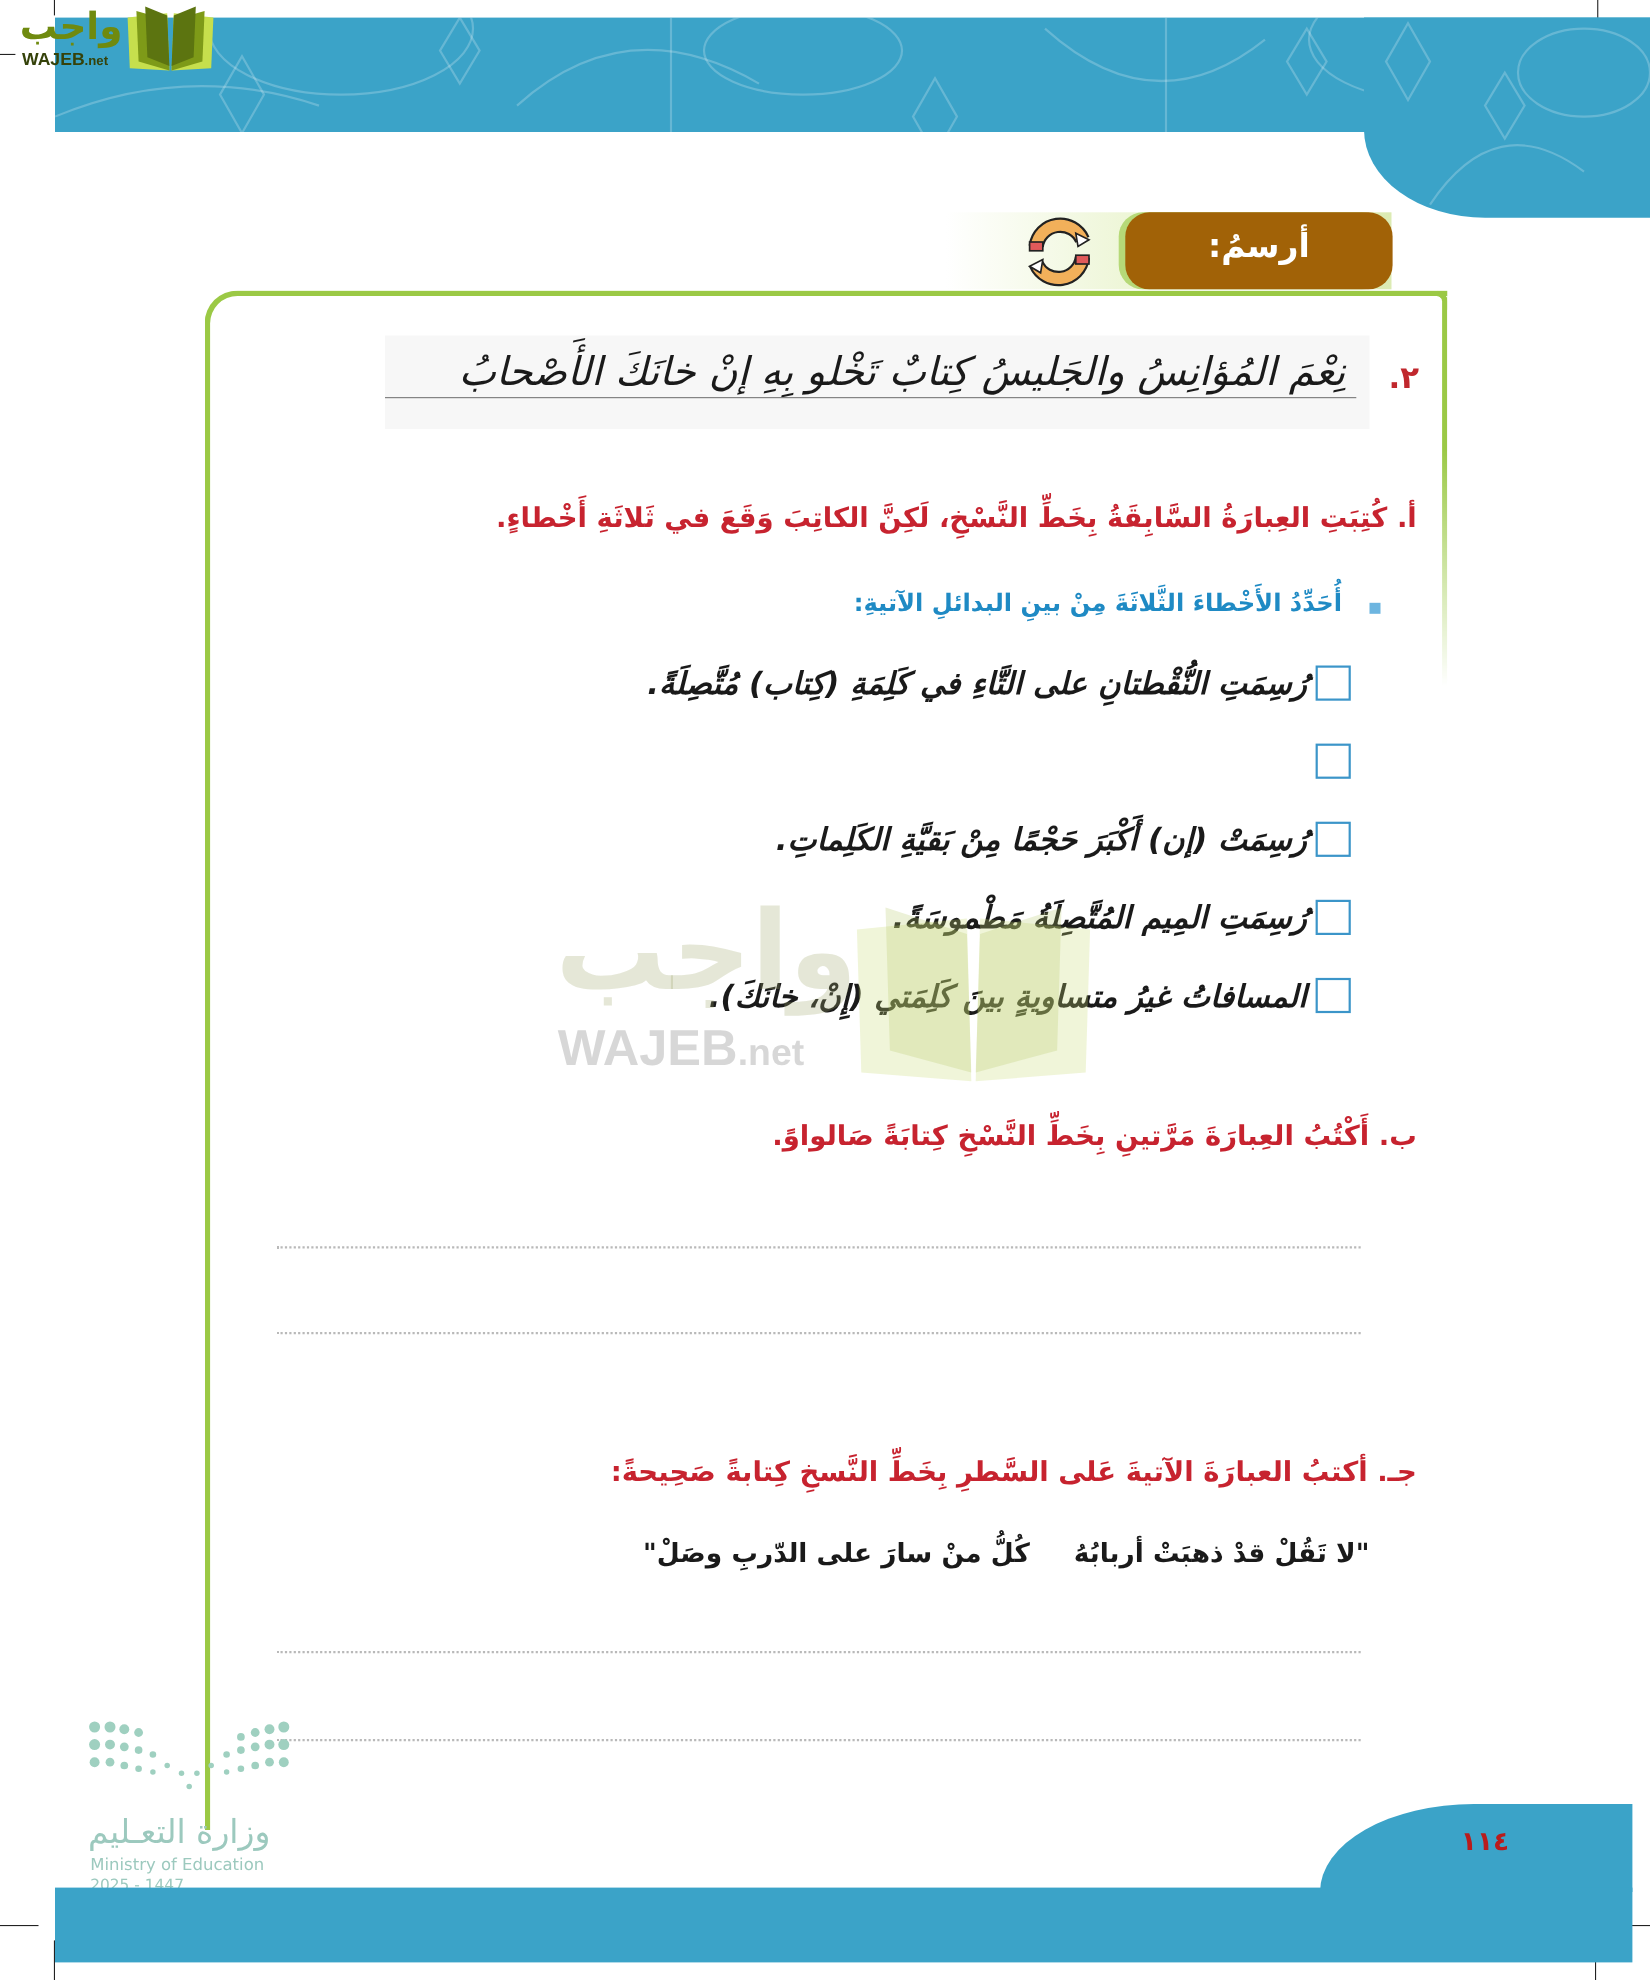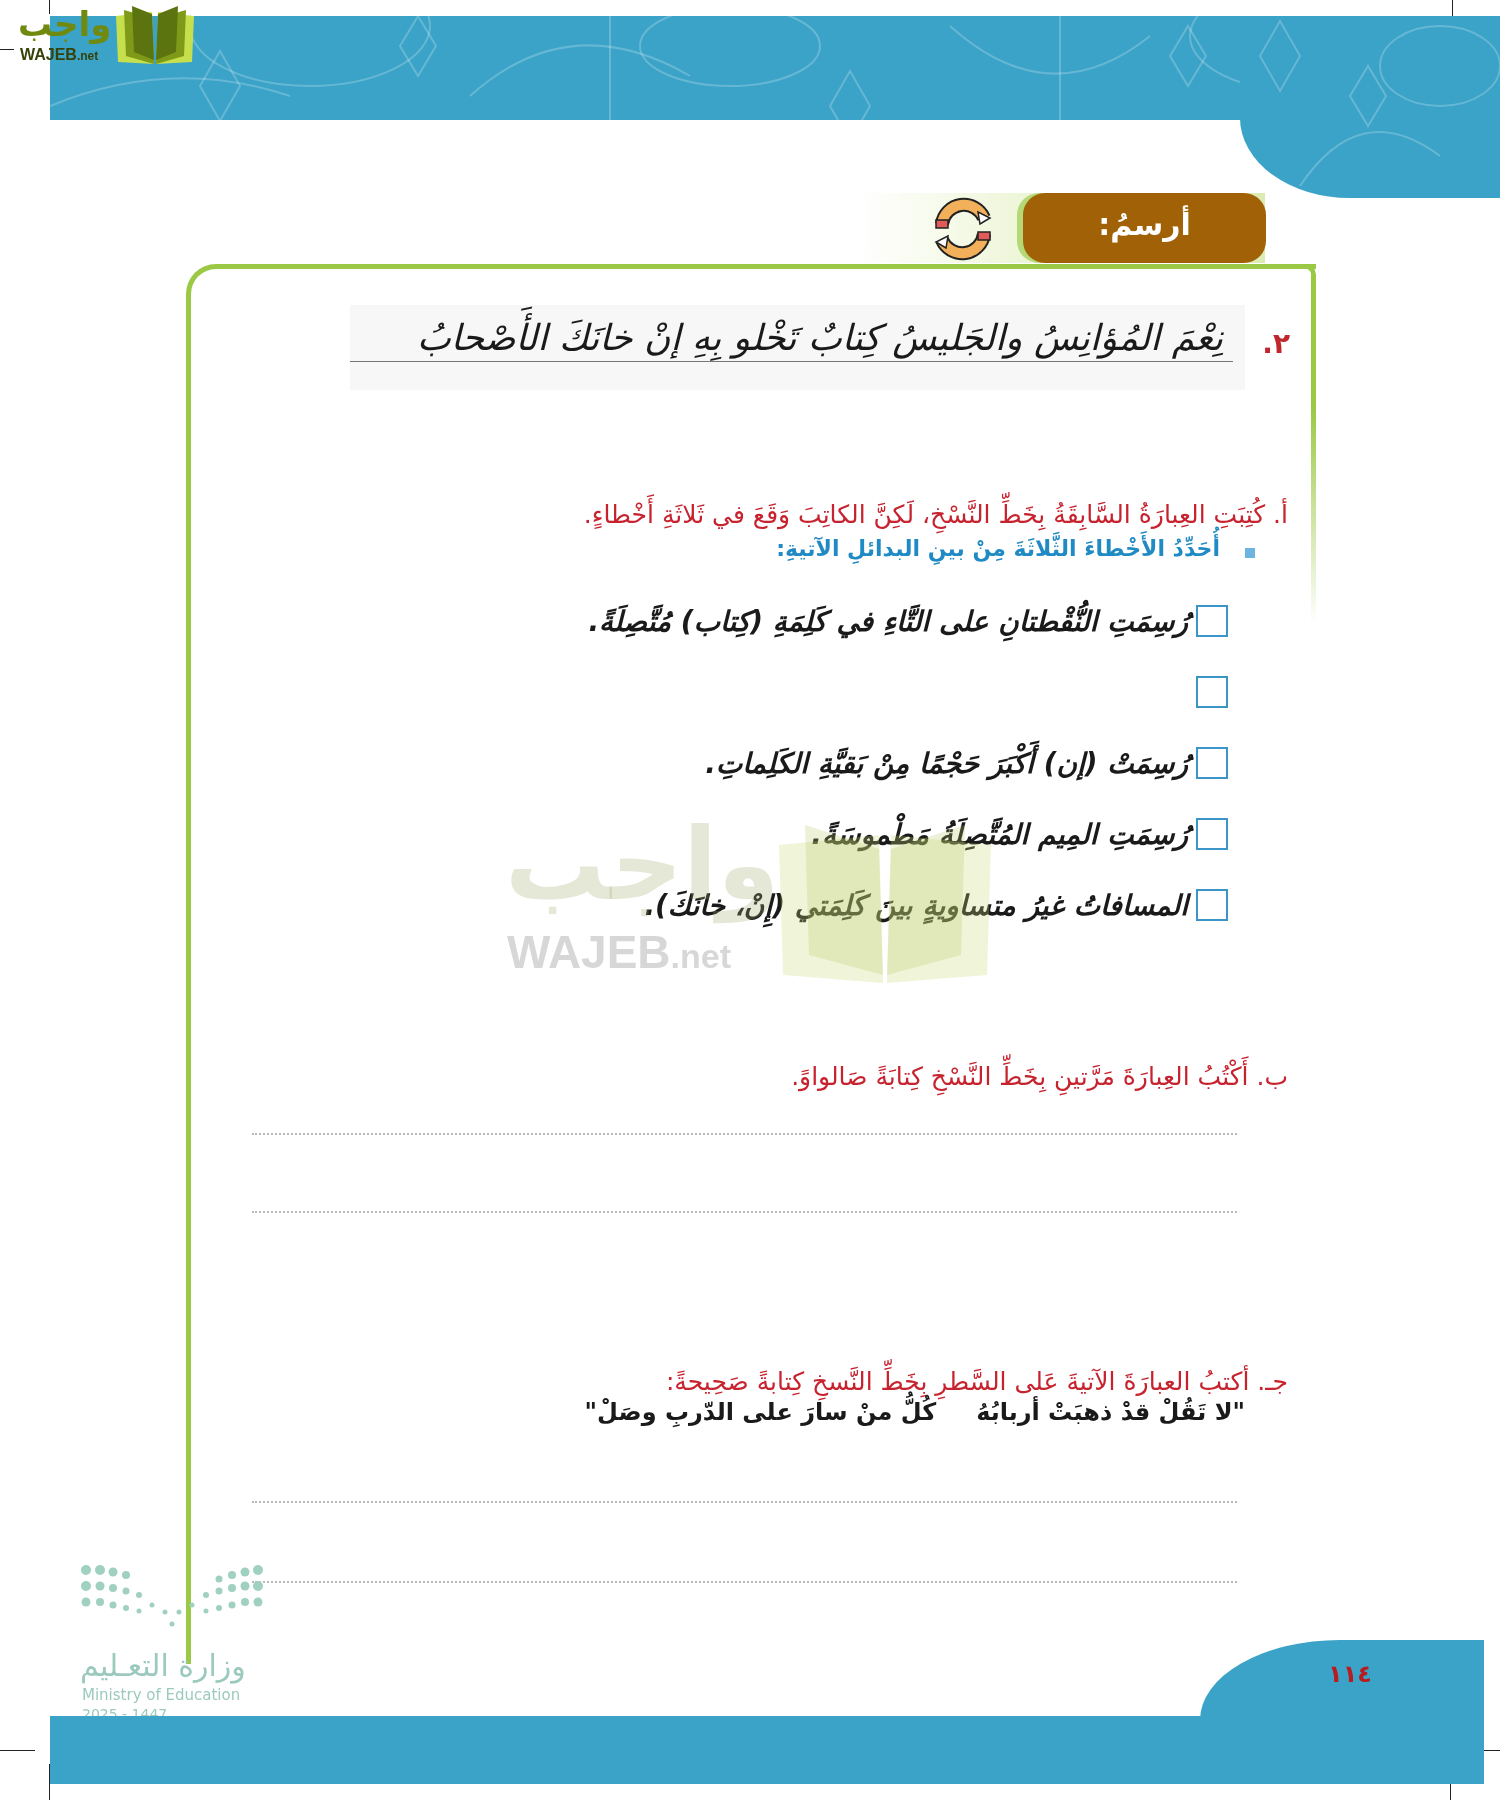--- a/index.html
+++ b/index.html
@@ -68,21 +68,21 @@
       background: #f7f7f7;
     }
     .sample-text {
       position: absolute; right: 22px; top: 12px; font-family: "DejaVu Serif", serif; font-size: 36px;
       color: #1a1a1a; white-space: nowrap; letter-spacing: 1px; font-style: italic;
     }
     .sample-line { position: absolute; left: 0; right: 12px; top: 56px; height: 1px; background: #777; }
 
     
     .red-q {
-      position: absolute; right: 212px; font-size: 25px; font-weight: normal; color: #c7232f; white-space: nowrap; margin-top: 44px;
+      position: absolute; right: 212px; font-size: 25px; font-weight: bold; color: #c7232f; white-space: nowrap;
     }
     .blue-q {
       position: absolute; right: 280px; top: 536px; font-size: 22px; font-weight: bold; color: #1f8ac4; white-space: nowrap;
     }
     .blue-bullet {
       position: absolute; left: 1245px; top: 548px; width: 10px; height: 10px; background: #6db5e0;
     }
 
     
     .option { position: absolute; right: 272px; height: 34px; display: flex; align-items: center; flex-direction: row; }

